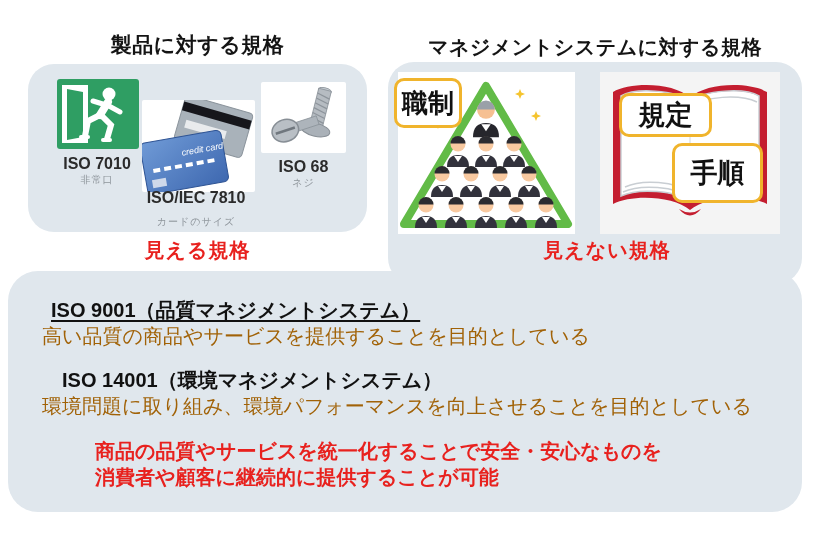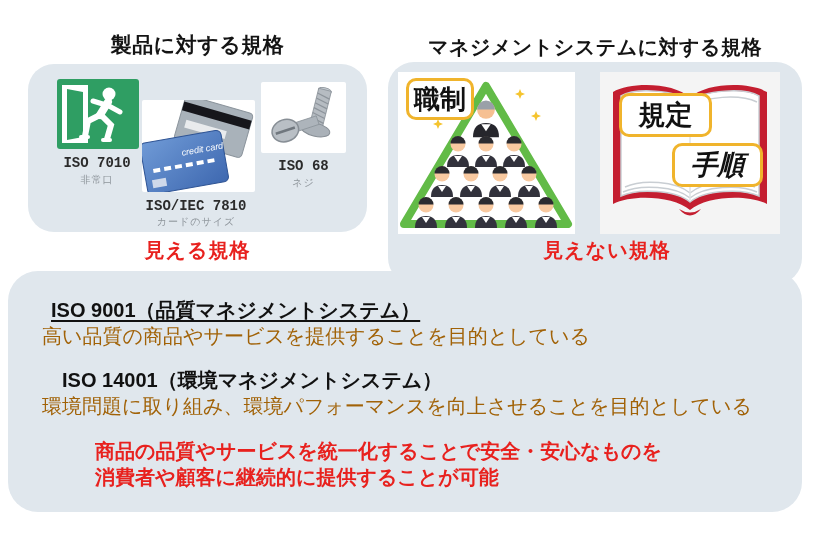--- a/index.html
+++ b/index.html
@@ -12,30 +12,30 @@
   #panel-left{left:28px;top:64px;width:339px;height:168px;border-radius:26px;}
   #panel-right{left:388px;top:62px;width:414px;height:222px;border-radius:26px;}
   #panel-bottom{left:8px;top:271px;width:794px;height:241px;border-radius:30px;}
   .heading{position:absolute;text-align:center;font-size:21px;font-weight:600;color:#141414;letter-spacing:0.5px;white-space:nowrap;}
   #heading-left{left:28px;top:31px;width:339px;}
   #heading-right{left:388px;top:34px;width:414px;font-size:20px;}
   .caption{position:absolute;text-align:center;font-size:20px;font-weight:bold;color:#e8211e;letter-spacing:1px;}
   #caption-left{left:28px;top:237px;width:339px;}
   #caption-right{left:388px;top:237px;width:438px;}
   .imgbox{position:absolute;background:#fff;}
-  .code-label{position:absolute;text-align:center;font-size:14px;font-weight:600;color:#2b2b2b;white-space:nowrap;font-family:Liberation Mono, monospace;}
+  .code-label{position:absolute;text-align:center;font-size:16px;font-weight:600;color:#2b2b2b;white-space:nowrap;}
   .sub-label{position:absolute;text-align:center;font-size:10px;color:#8e959b;white-space:nowrap;letter-spacing:1px;}
   .tag{
     position:absolute;background:#fff;border:3px solid #f0b42c;border-radius:10px;
     display:flex;align-items:center;justify-content:center;
     font-weight:600;color:#111;box-sizing:border-box;white-space:nowrap;
   }
-  #tag-org{left:6px;top:16px;width:68px;height:42px;font-size:26px;margin-left:12px;}
+  #tag-org{left:6px;top:16px;width:68px;height:50px;font-size:26px;}
   #tag-kitei{left:231px;top:31px;width:93px;height:44px;font-size:27px;}
-  #tag-tejun{left:284px;top:81px;width:91px;height:44px;font-size:27px;font-style:italic;}
+  #tag-tejun{left:284px;top:81px;width:91px;height:60px;font-size:27px;}
   .std-title{position:absolute;font-size:20px;font-weight:bold;color:#111;white-space:nowrap;}
   .std-title.underlined{text-decoration:underline;text-underline-offset:3px;}
   .std-desc{position:absolute;font-size:20px;color:#a16207;white-space:nowrap;}
   .hl{position:absolute;font-size:20px;font-weight:bold;color:#e8211e;white-space:nowrap;}
 </style>
 </head>
 <body>
 
 <div class="slide">
 
@@ -80,21 +80,21 @@
           <rect x="41" y="28" width="42" height="8" fill="#e9ebed"></rect>
         </g>
         <g transform="rotate(-10 45 66)">
           <rect x="2" y="36" width="82" height="52" rx="5" fill="url(#cardGrad)" stroke="#2f5494"></rect>
           <text x="42" y="55" font-size="9" fill="#ffffff" font-style="italic" font-family="Liberation Sans, DejaVu Sans, sans-serif">credit card</text>
           <path d="M11,65 H75" stroke="#ffffff" stroke-width="4" stroke-dasharray="7 4"></path>
           <rect x="8" y="74" width="14" height="8" fill="#cfd9ea"></rect>
         </g>
       </svg>
     </div>
-    <div class="code-label" style="left:98px;top:134px;width:140px;">ISO/IEC 7810</div>
+    <div class="code-label" style="left:98px;top:125px;width:140px;">ISO/IEC 7810</div>
     <div class="sub-label" style="left:98px;top:151px;width:140px;">カードのサイズ</div>
 
     <div class="imgbox" style="left:233px;top:18px;width:85px;height:71px;border-radius:2px;">
       <svg width="85" height="71" viewBox="0 0 85 71">
         <g transform="rotate(14 58 30)">
           <ellipse cx="58.5" cy="8" rx="6.5" ry="3" fill="#c6ccd2" stroke="#8d949b"></ellipse>
           <rect x="52" y="7" width="13" height="38" fill="#b6bcc2" stroke="#8d949b" stroke-width="0.8"></rect>
           <g stroke="#8d949b" stroke-width="1.2">
             <path d="M52,12 L65,15"></path>
               <path d="M52,17 L65,20"></path>

